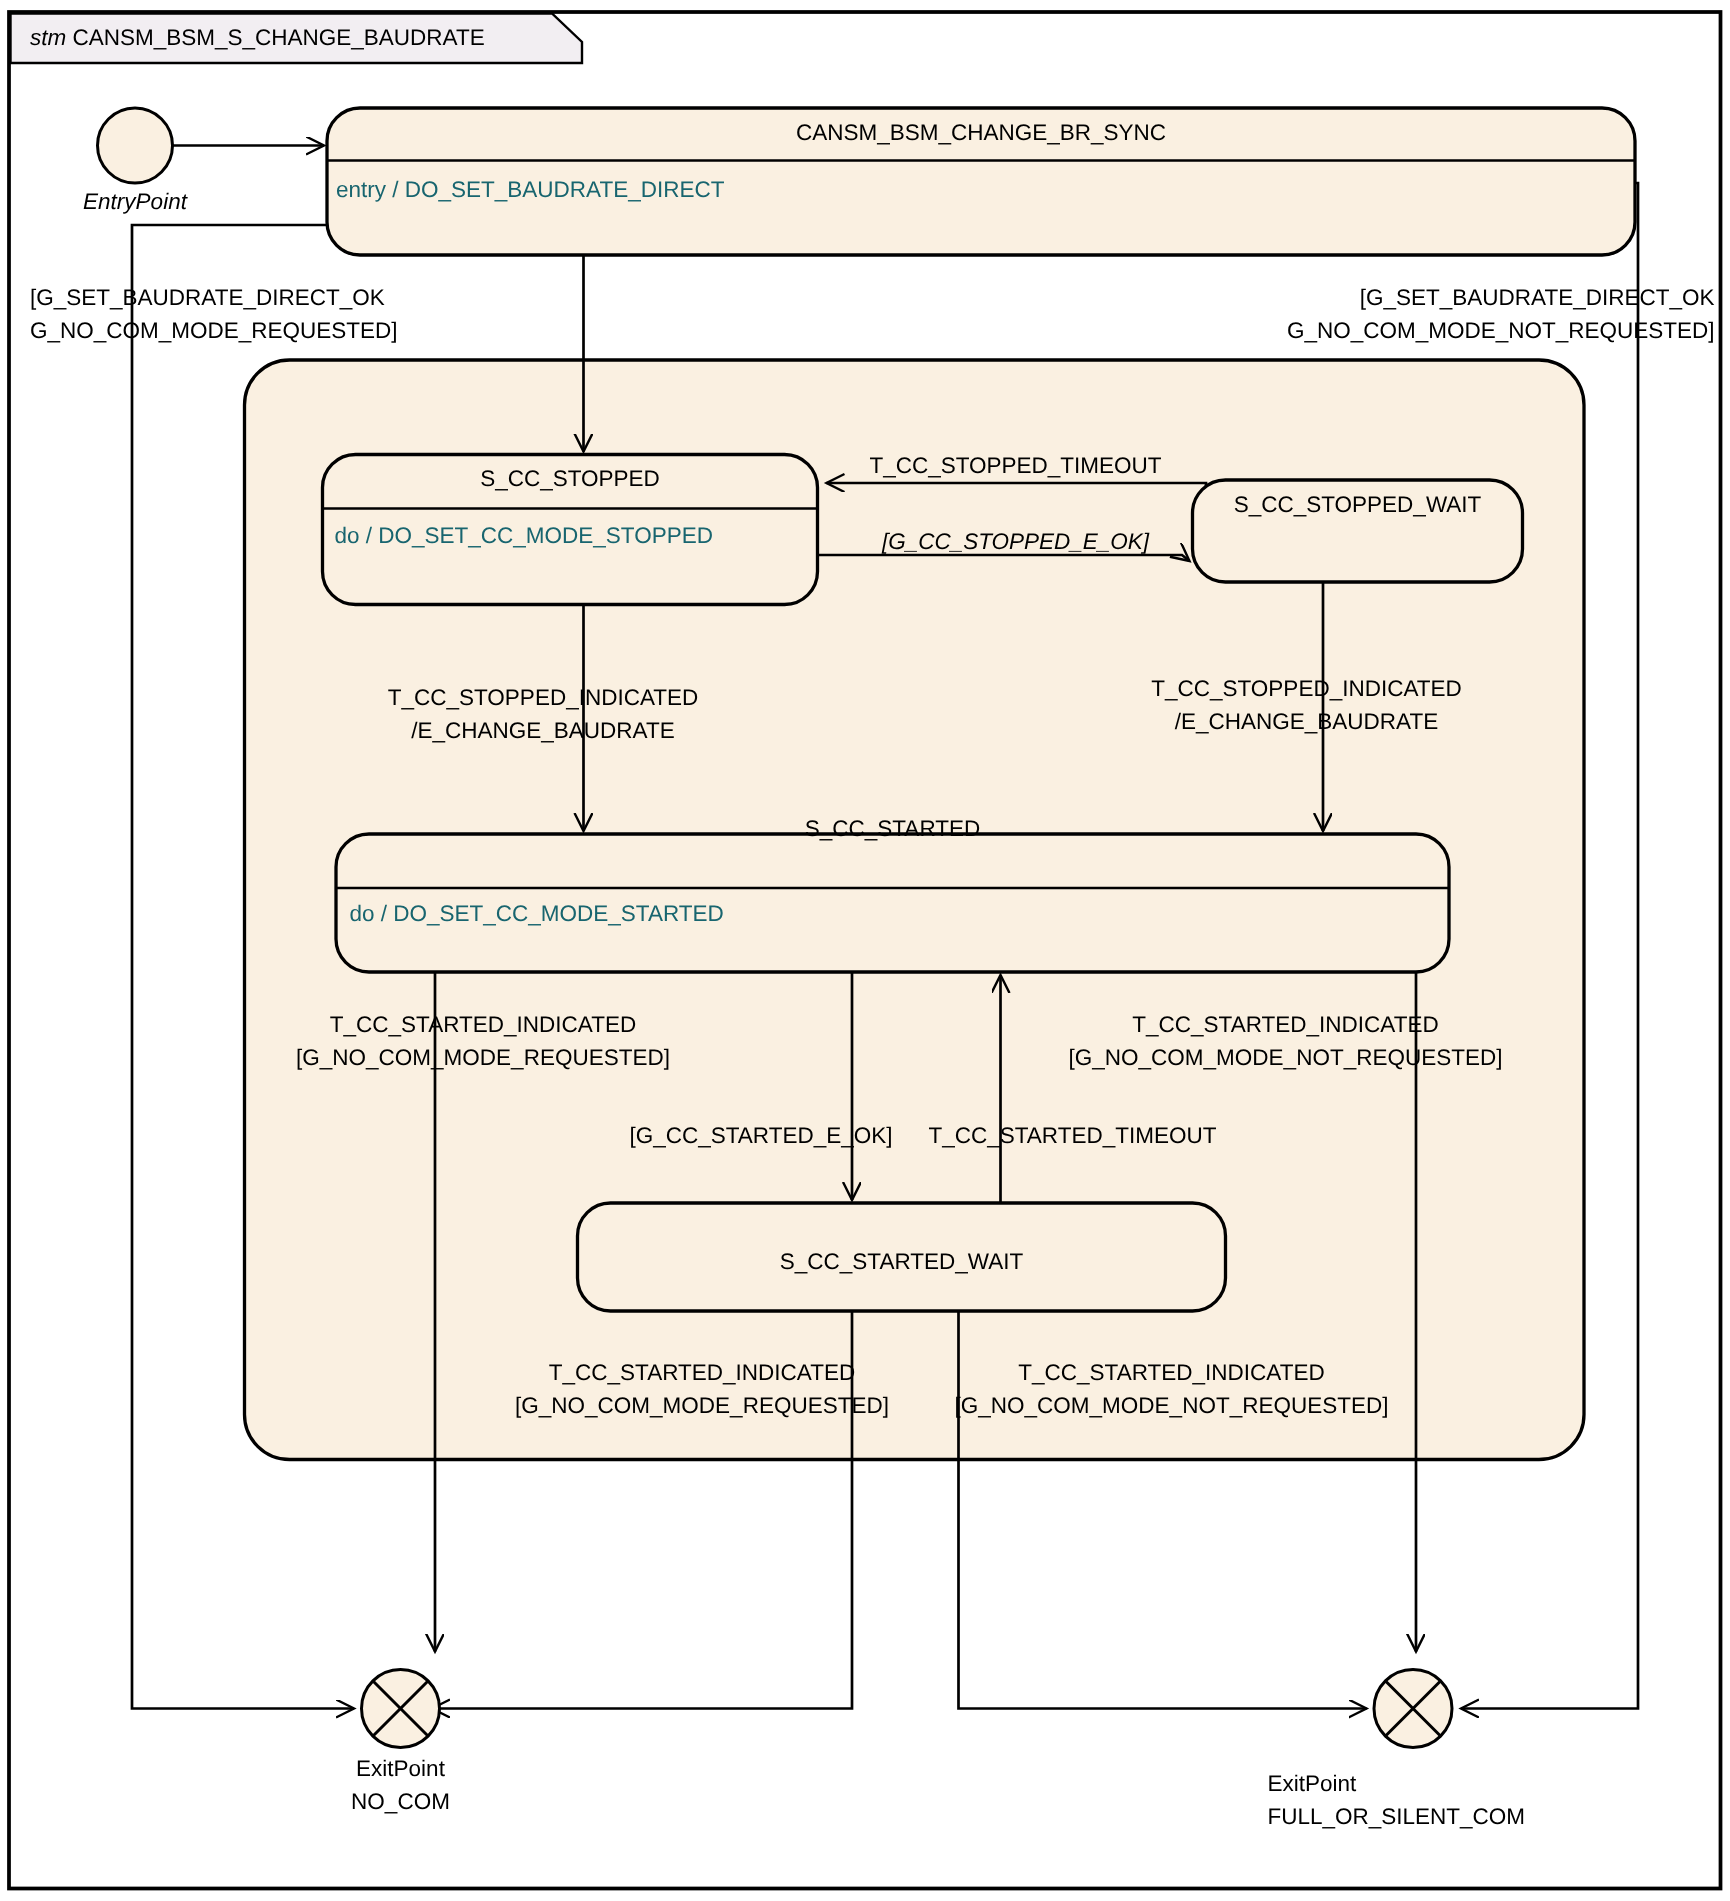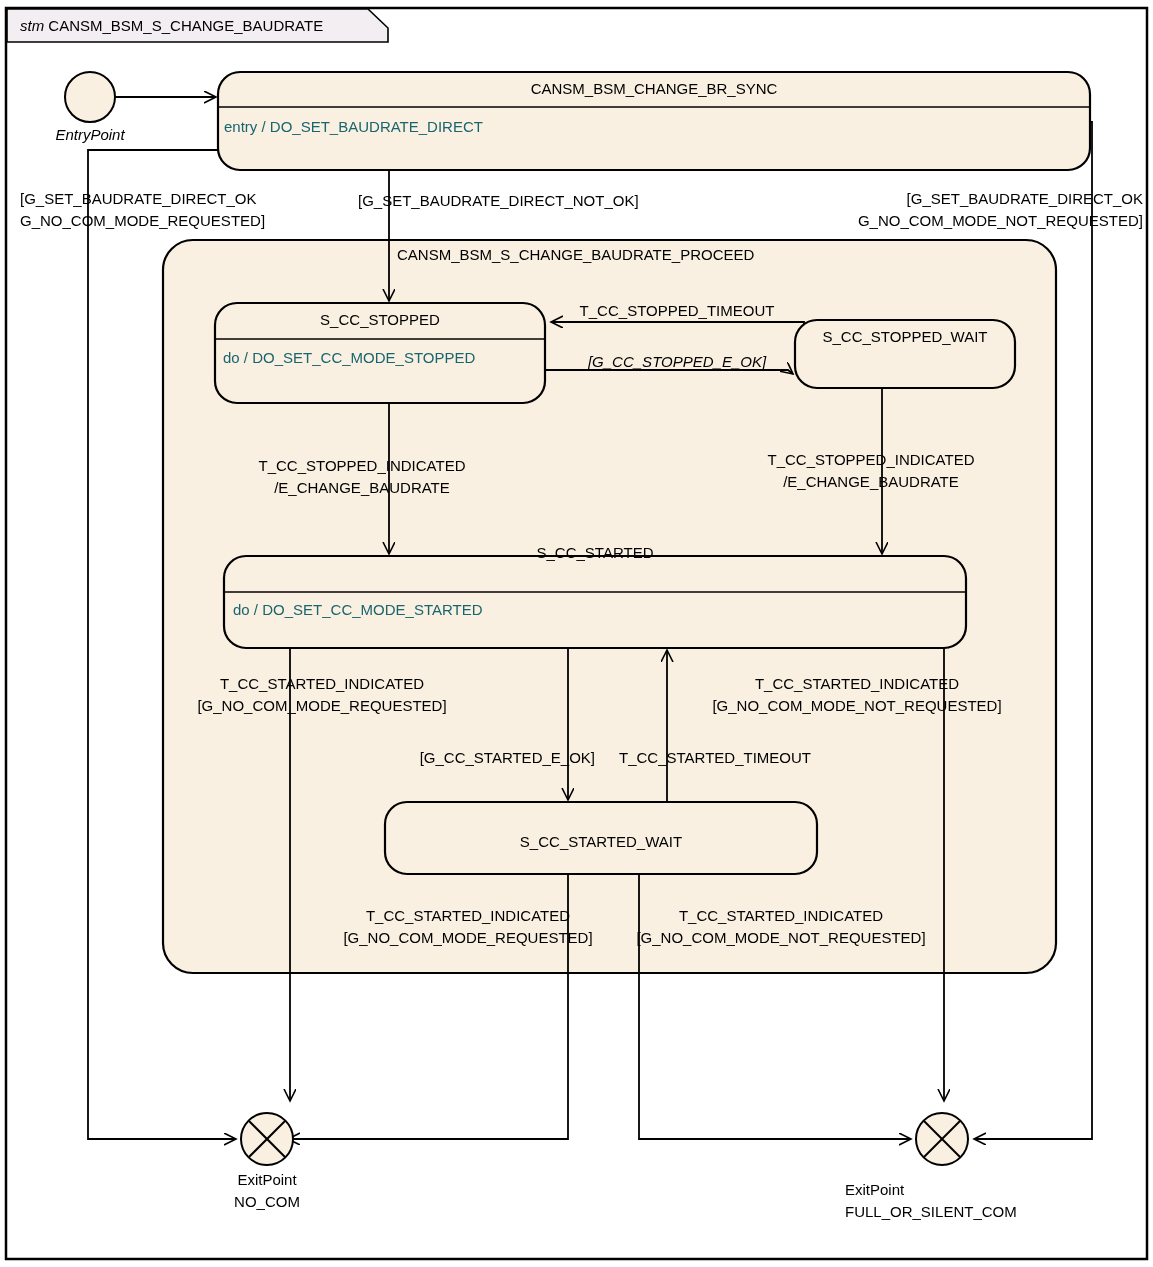--- a/index.html
+++ b/index.html
@@ -91,24 +91,22 @@
     <span class="kw">stm</span>
     <span>CANSM_BSM_S_CHANGE_BAUDRATE</span>
   </div>
 
   <div class="lbl c" style="left:90px;top:124px;font-style:italic;">EntryPoint</div>
 
   <div class="statename" style="left:654px;top:80px;">CANSM_BSM_CHANGE_BR_SYNC</div>
   <div class="action" style="left:224px;top:118px;">entry / DO_SET_BAUDRATE_DIRECT</div>
 
   <div class="lbl" style="left:20px;top:188px;"><span>[G_SET_BAUDRATE_DIRECT_OK</span><br><span>G_NO_COM_MODE_REQUESTED]</span></div>
-  <div class="lbl" style="left:358px;top:190px;">[G_SET_BAUDRATE_DIRECT_NOT_OK]</div>
   <div class="lbl r" style="left:1143px;top:188px;text-align:right;"><span>[G_SET_BAUDRATE_DIRECT_OK</span><br><span>G_NO_COM_MODE_NOT_REQUESTED]</span></div>
 
-  <div class="lbl" style="left:397px;top:244px;">CANSM_BSM_S_CHANGE_BAUDRATE_PROCEED</div>
 
   <div class="statename" style="left:380px;top:311px;">S_CC_STOPPED</div>
   <div class="action" style="left:223px;top:349px;">do / DO_SET_CC_MODE_STOPPED</div>
 
   <div class="statename" style="left:905px;top:328px;">S_CC_STOPPED_WAIT</div>
 
   <div class="lbl c" style="left:677px;top:300px;">T_CC_STOPPED_TIMEOUT</div>
   <div class="lbl c" style="left:677px;top:351px;font-style:italic;">[G_CC_STOPPED_E_OK]</div>
 
   <div class="lbl c" style="left:362px;top:455px;"><span>T_CC_STOPPED_INDICATED</span><br><span>/E_CHANGE_BAUDRATE</span></div>

